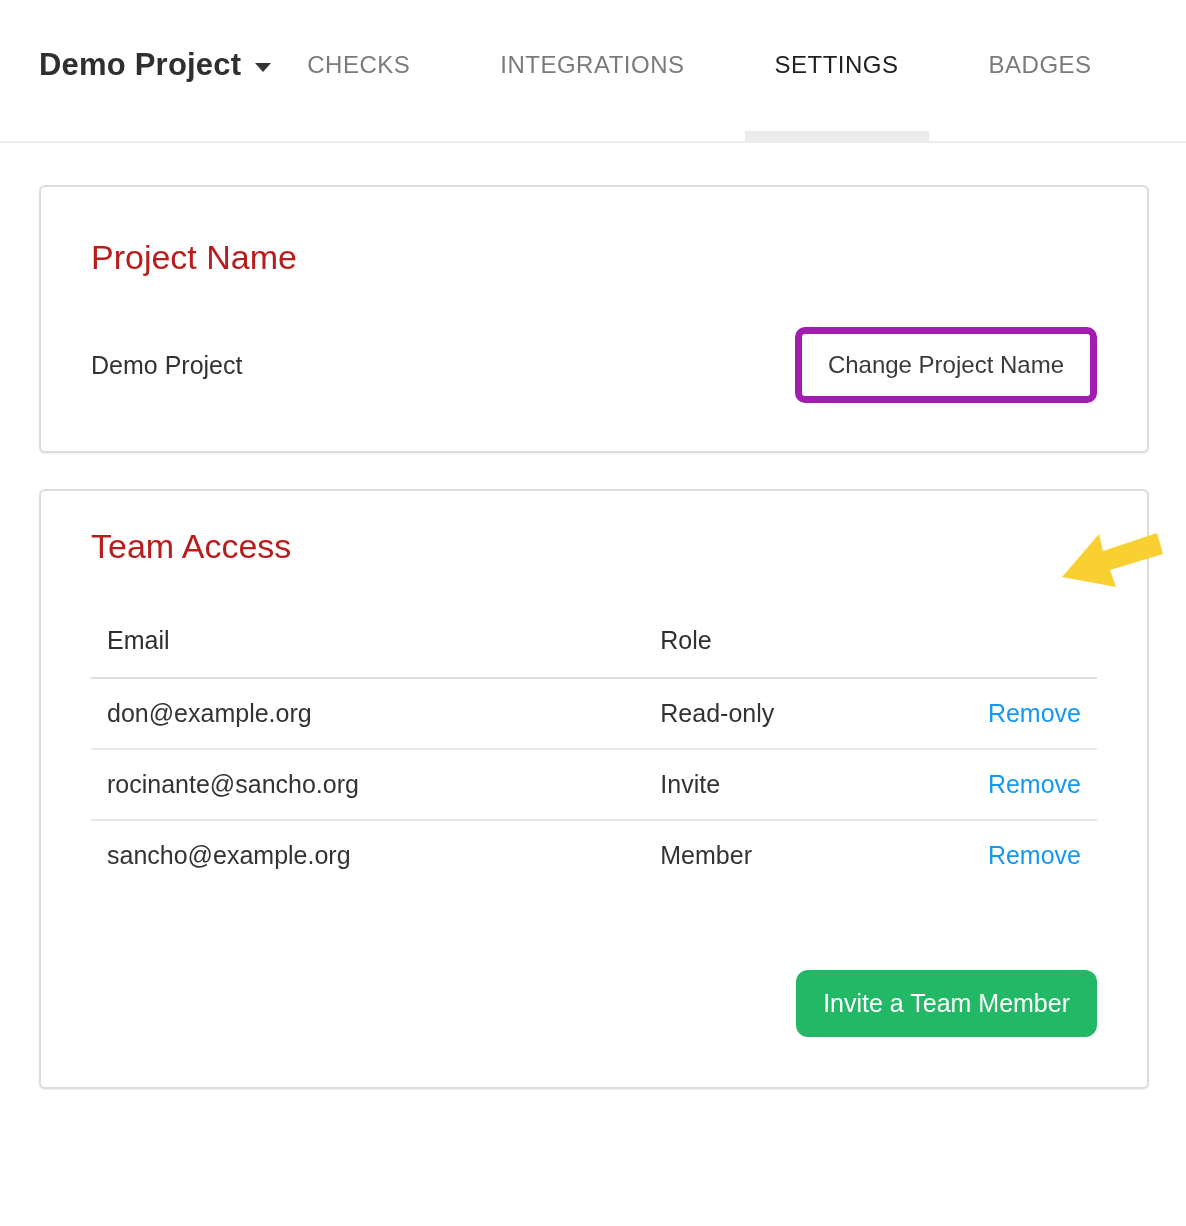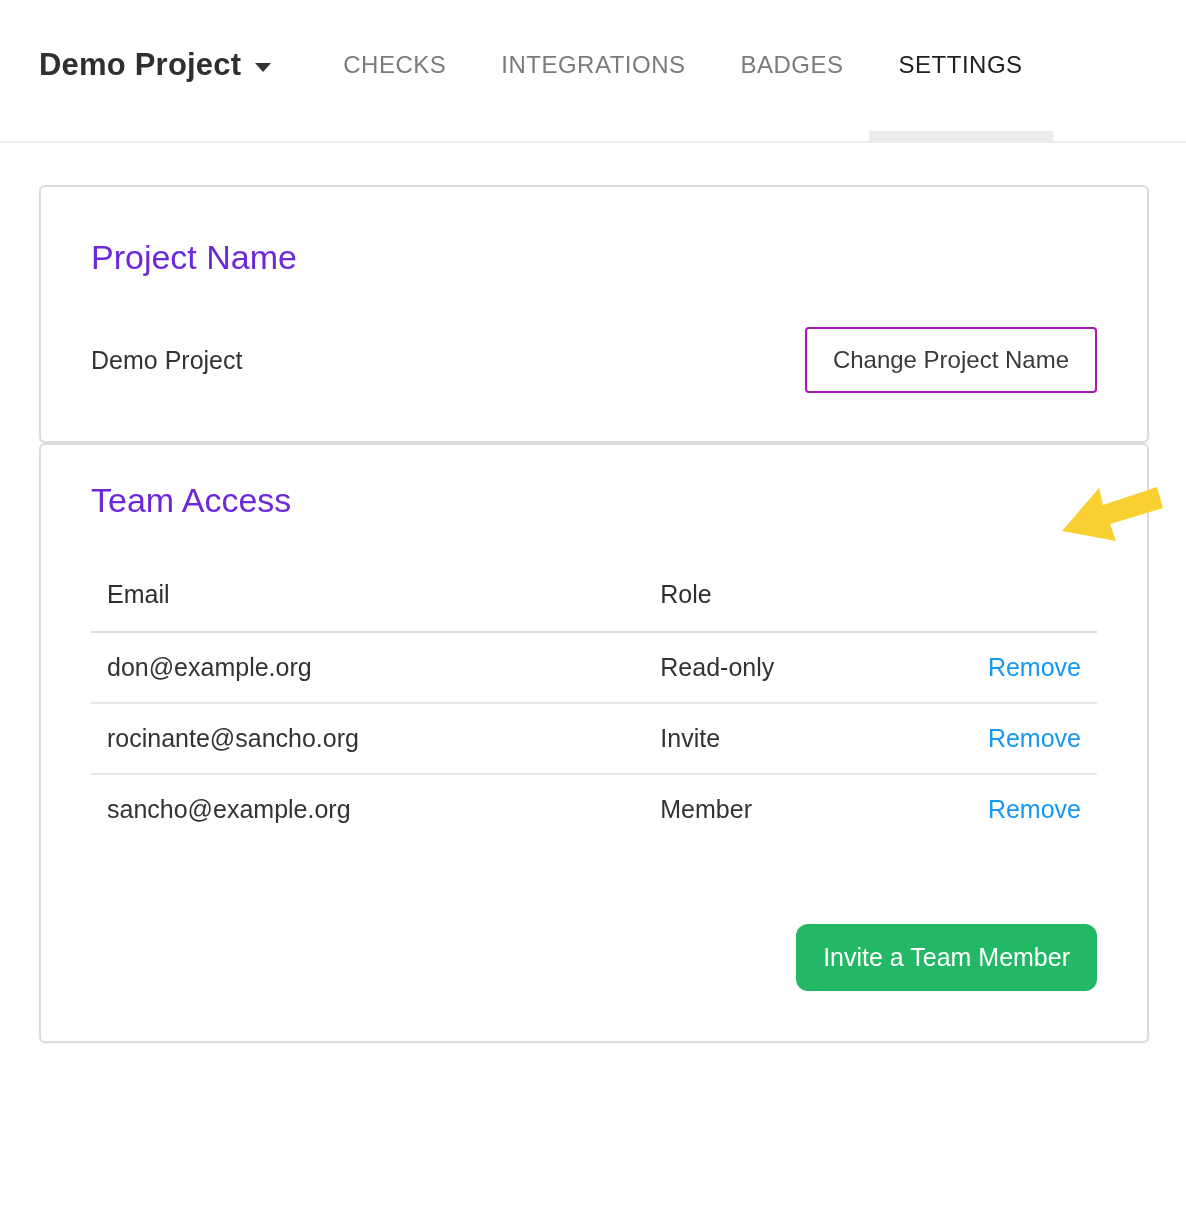--- a/index.html
+++ b/index.html
@@ -43,22 +43,22 @@
   .caret{
     width:0;height:0;
     border-left:8px solid transparent;
     border-right:8px solid transparent;
     border-top:9px solid #333333;
     margin-left:14px;
     margin-top:6px;
   }
   .tabs{
     display:flex;
-    margin-left:72px;
-    gap:55px;
+    margin-left:36px;
+    gap:90px;
   }
   .tab{
     display:flex;
     align-items:center;
     padding-bottom:12px;
     position:relative;
     font-size:24px;
     color:#7b7b7b;
     letter-spacing:0.5px;
     cursor:pointer;
@@ -79,46 +79,47 @@
   .card{
     background:#ffffff;
     border:2px solid var(--card_border);
     border-radius:6px;
     box-shadow:0 1px 2px rgba(0,0,0,0.07);
   }
   .card h1{
     margin:0;
     font-size:34px;
     font-weight:normal;
-    color:#6d28d9;
+    color:#b91c1c;
     line-height:40px;
   }
   #project-name-card{
     margin-top:42px;
     padding:50px 50px 48px 50px;
   }
   #project-name-card h1{margin-bottom:50px;}
   .name-row{
     display:flex;
     align-items:center;
     justify-content:space-between;
   }
   .current-name{font-size:25px;color:#333333;}
   .btn-outline{
     background:#ffffff;
-    border:2px solid #a21caf;
-    border-radius:4px;
+    border:7px solid #a21caf;
+    border-radius:10px;
     font-family:"Liberation Sans", sans-serif;
     font-size:24px;
     color:#3a3a3a;
     padding:17px 26px;
     cursor:pointer;
   }
 
   #team-access-card{
+    margin-top:36px;
     padding:35px 50px 50px 50px;
     position:relative;
   }
   #team-access-card h1{margin-bottom:56px;}
 
   table.team{
     width:100%;
     border-collapse:collapse;
   }
   table.team th{
@@ -175,22 +176,22 @@
 <body>
 
 <header class="topnav">
   <div class="brand">
     <span class="brand-label">Demo Project</span>
     <span class="caret"></span>
   </div>
   <nav class="tabs">
     <a class="tab">CHECKS</a>
     <a class="tab">INTEGRATIONS</a>
+    <a class="tab active">SETTINGS</a>
     <a class="tab">BADGES</a>
-    <a class="tab active">SETTINGS</a>
   </nav>
 </header>
 
 <main class="page">
 
   <section class="card" id="project-name-card">
     <h1>Project Name</h1>
     <div class="name-row">
       <span class="current-name">Demo Project</span>
       <button class="btn-outline">Change Project Name</button>

